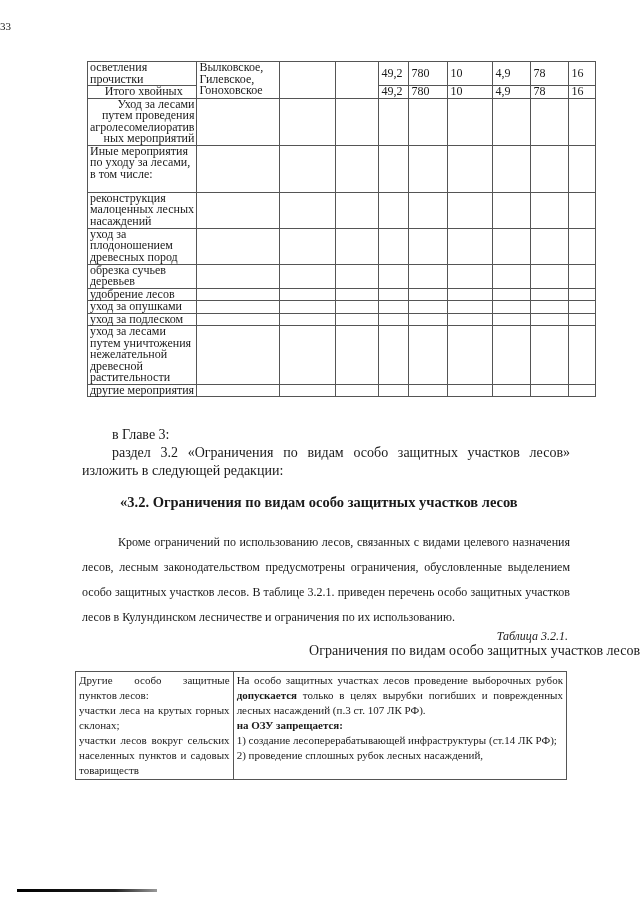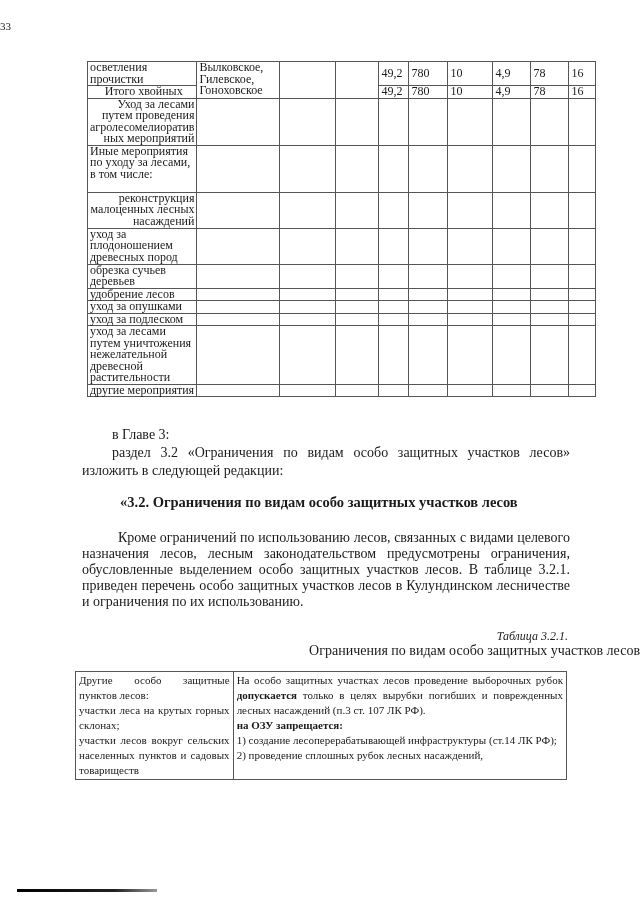--- a/index.html
+++ b/index.html
@@ -12,21 +12,21 @@
   table.t1 td { border:1px solid #555; padding:0 2px; vertical-align:top; }
   table.t1 td.num { vertical-align:middle; }
   .c1 { width:97px; } .c2 { width:78px; } .c3 { width:51px; } .c4 { width:38px; }
   .c5 { width:25px; } .c6 { width:34px; } .c7 { width:40px; } .c8 { width:33px; }
   .c9 { width:33px; } .c10 { width:22px; }
 
   .para { position:absolute; font-size:14px; line-height:18px; }
   .p-ch3 { left:112px; top:426px; }
   .p-sec { left:82px; top:444px; width:488px; text-indent:30px; text-align:justify; text-align-last:left; }
   .h-sec { position:absolute; left:120px; top:494px; font-size:14.5px; font-weight:bold; }
-  .p-body { left:82px; top:530px; width:488px; text-indent:36px; text-align:justify; font-size:14px; line-height:16px; }
+  .p-body { left:82px; top:530px; width:488px; text-indent:36px; text-align:justify; font-size:12px; line-height:25px; }
   .tbl-label { position:absolute; right:72px; top:629px; font-size:12px; font-style:italic; }
   .tbl-title { position:absolute; left:0; width:640px; text-align:right; top:643px; font-size:14px; }
 
   table.t2 { position:absolute; left:75px; top:671px; width:492px; border-collapse:collapse; font-size:11px; line-height:15px; }
   table.t2 td { border:1px solid #555; padding:1px 3px; vertical-align:top; }
   .just { text-align:justify; }
   .bold { font-weight:bold; }
   .footbar { position:absolute; left:17px; top:889px; width:140px; height:3px;
              background:linear-gradient(90deg,#000 0%,#222 70%,#999 100%); }
 </style>
@@ -75,21 +75,21 @@
     <td></td>
         <td></td>
         <td></td>
         <td></td>
         <td></td>
         <td></td>
         <td></td>
         <td></td>
         <td></td>
   </tr>
-  <tr style="height:36px;text-align:right;">
+  <tr style="height:36px;">
     <td>реконструкция малоценных лесных насаждений</td>
     <td></td>
         <td></td>
         <td></td>
         <td></td>
         <td></td>
         <td></td>
         <td></td>
         <td></td>
         <td></td>

